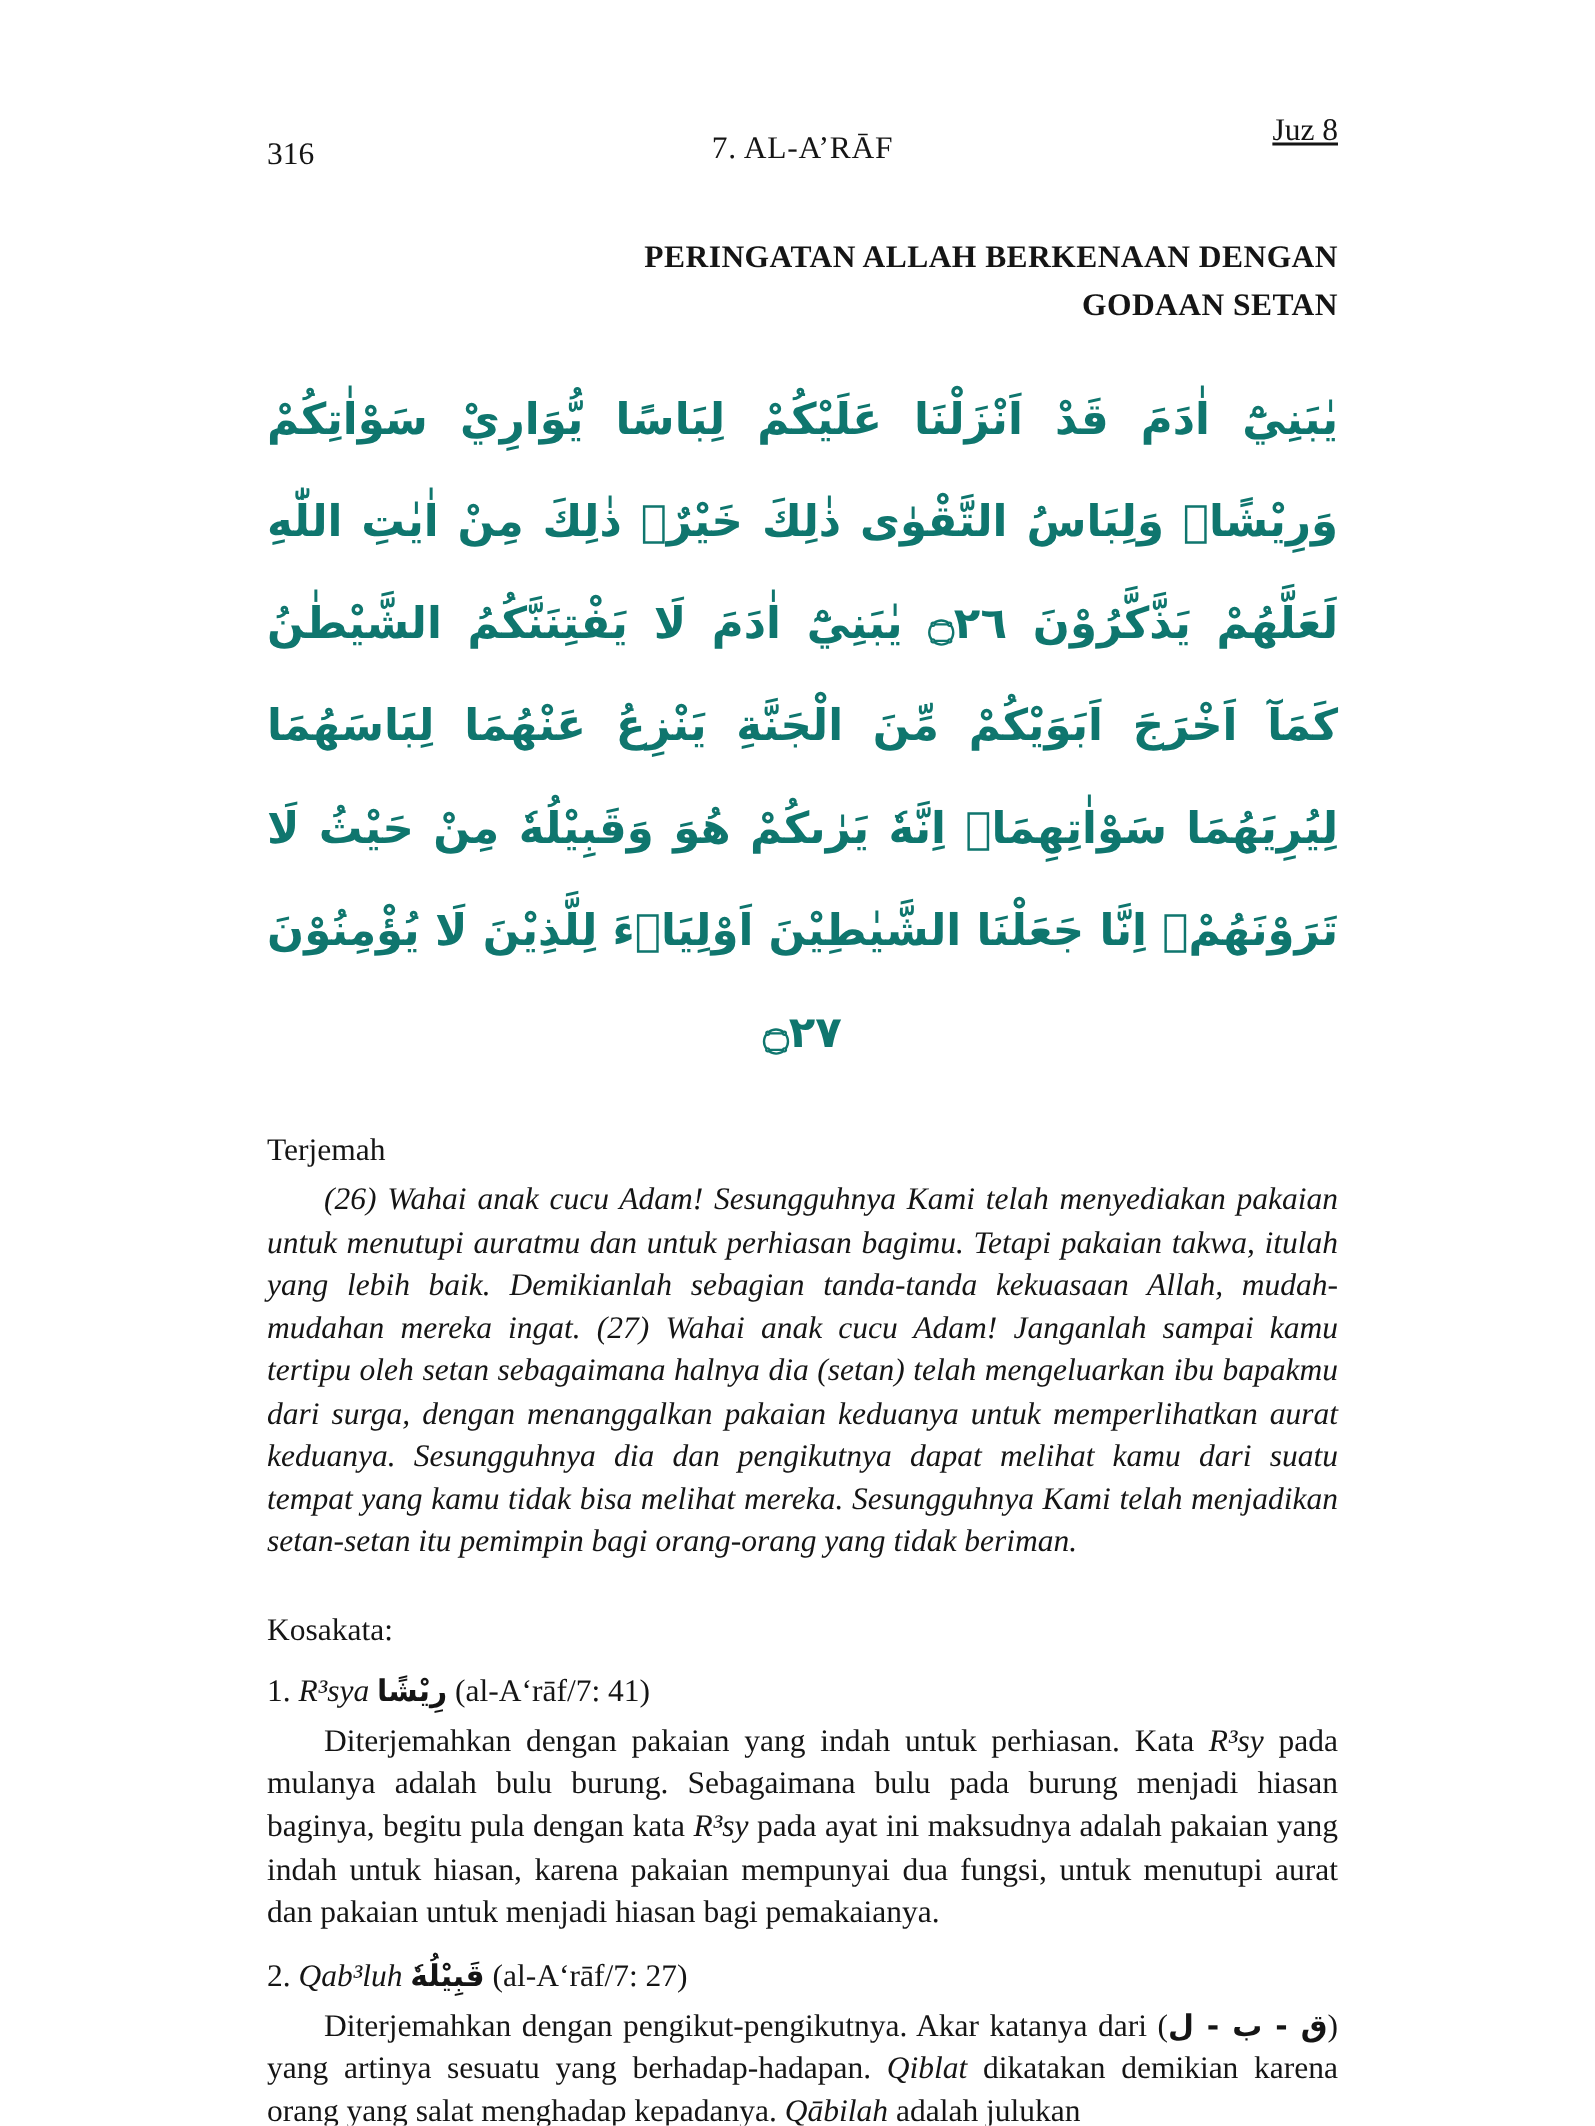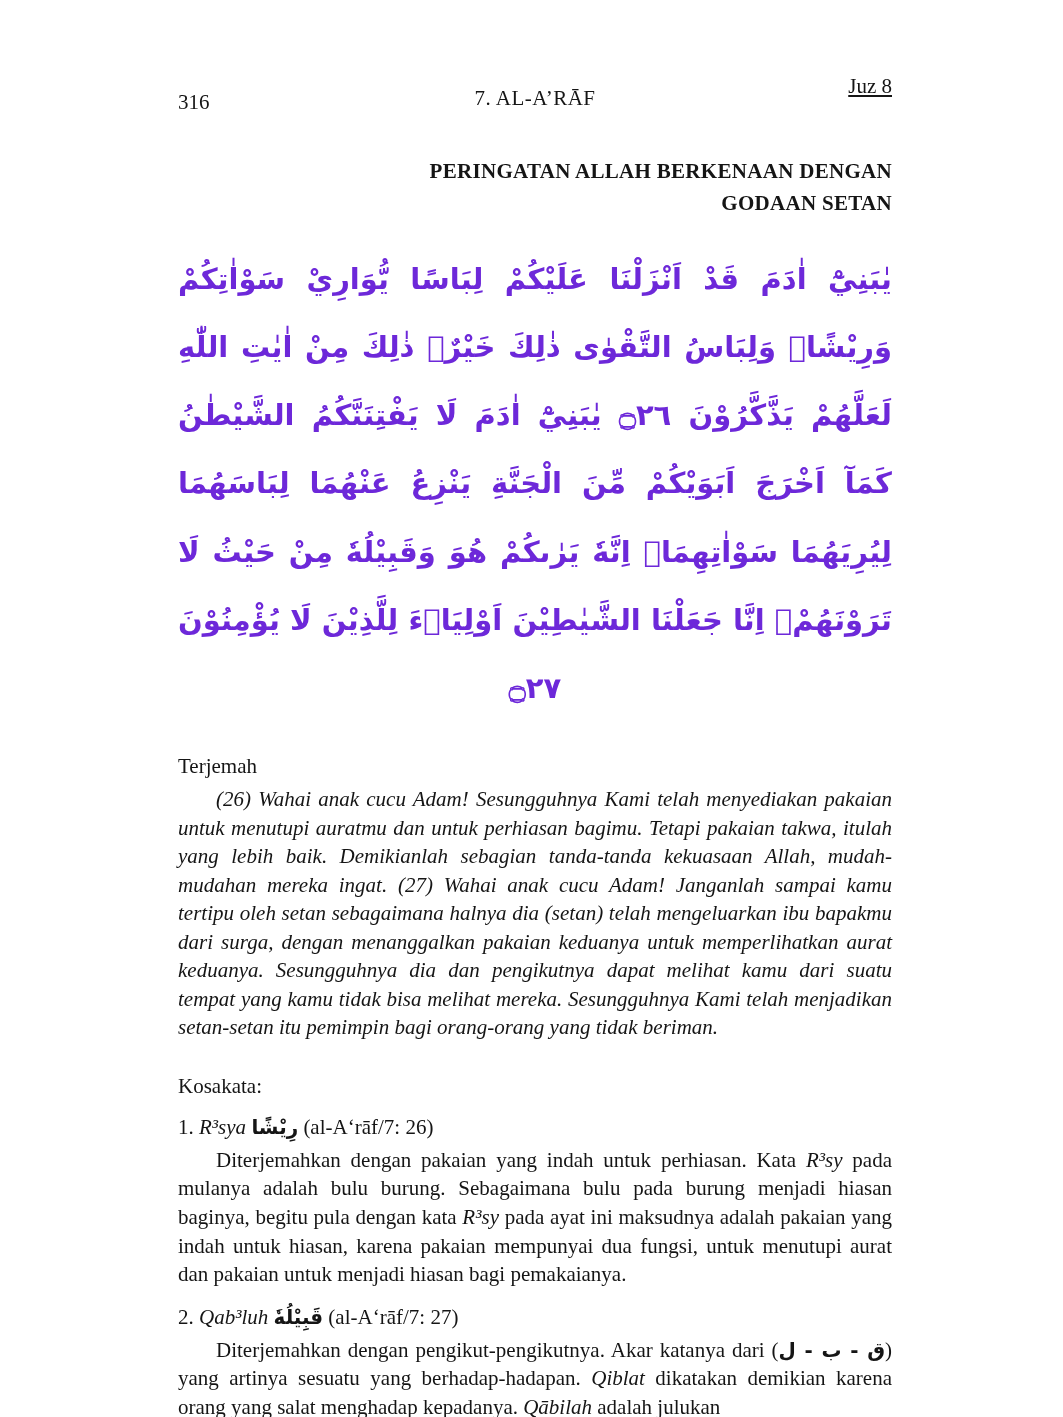--- a/index.html
+++ b/index.html
@@ -41,21 +41,21 @@
   .arabic-block {
     margin-top: 26px;
     direction: rtl;
     lang: ar;
     font-family: "DejaVu Sans", sans-serif;
     font-weight: bold;
     font-size: 29px;
     line-height: 2.35;
     text-align: justify;
     text-align-last: center;
-    color: #6d28d9;
+    color: #0f766e;
   }
   .sec-heading {
     margin-top: 32px;
     font-weight: normal;
     font-size: 21px;
   }
   .para {
     margin-top: 6px;
     font-size: 21px;
     line-height: 1.36;
@@ -93,20 +93,20 @@
       <div>GODAAN SETAN</div>
     </div>
 
     <div class="arabic-block" lang="ar" dir="rtl">يٰبَنِيْٓ اٰدَمَ قَدْ اَنْزَلْنَا عَلَيْكُمْ لِبَاسًا يُّوَارِيْ سَوْاٰتِكُمْ وَرِيْشًاۗ وَلِبَاسُ التَّقْوٰى ذٰلِكَ خَيْرٌۗ ذٰلِكَ مِنْ اٰيٰتِ اللّٰهِ لَعَلَّهُمْ يَذَّكَّرُوْنَ ۝٢٦ يٰبَنِيْٓ اٰدَمَ لَا يَفْتِنَنَّكُمُ الشَّيْطٰنُ كَمَآ اَخْرَجَ اَبَوَيْكُمْ مِّنَ الْجَنَّةِ يَنْزِعُ عَنْهُمَا لِبَاسَهُمَا لِيُرِيَهُمَا سَوْاٰتِهِمَاۗ اِنَّهٗ يَرٰىكُمْ هُوَ وَقَبِيْلُهٗ مِنْ حَيْثُ لَا تَرَوْنَهُمْۗ اِنَّا جَعَلْنَا الشَّيٰطِيْنَ اَوْلِيَاۤءَ لِلَّذِيْنَ لَا يُؤْمِنُوْنَ ۝٢٧</div>
 
     <div class="sec-heading">Terjemah</div>
     <div class="para italic">(26) Wahai anak cucu Adam! Sesungguhnya Kami telah menyediakan pakaian untuk menutupi auratmu dan untuk perhiasan bagimu. Tetapi pakaian takwa, itulah yang lebih baik. Demikianlah sebagian tanda-tanda kekuasaan Allah, mudah-mudahan mereka ingat. (27) Wahai anak cucu Adam! Janganlah sampai kamu tertipu oleh setan sebagaimana halnya dia (setan) telah mengeluarkan ibu bapakmu dari surga, dengan menanggalkan pakaian keduanya untuk memperlihatkan aurat keduanya. Sesungguhnya dia dan pengikutnya dapat melihat kamu dari suatu tempat yang kamu tidak bisa melihat mereka. Sesungguhnya Kami telah menjadikan setan-setan itu pemimpin bagi orang-orang yang tidak beriman.</div>
 
     <div class="sec-heading">Kosakata:</div>
 
-    <div class="kosa-item-header"><span>1. </span><span class="s-i">R³sya</span><span> </span><span class="s-ar">رِيْشًا</span><span> (al-A‘rāf/7: 26)</span></div>
+    <div class="kosa-item-header"><span>1. </span><span class="s-i">R³sya</span><span> </span><span class="s-ar">رِيْشًا</span><span> (al-A‘rāf/7: 41)</span></div>
     <div class="para"><span>Diterjemahkan dengan pakaian yang indah untuk perhiasan. Kata </span><span class="s-i">R³sy</span><span> pada mulanya adalah bulu burung. Sebagaimana bulu pada burung menjadi hiasan baginya, begitu pula dengan kata </span><span class="s-i">R³sy</span><span> pada ayat ini maksudnya adalah pakaian yang indah untuk hiasan, karena pakaian mempunyai dua fungsi, untuk menutupi aurat dan pakaian untuk menjadi hiasan bagi pemakaianya.</span></div>
 
     <div class="kosa-item-header"><span>2. </span><span class="s-i">Qab³luh</span><span> </span><span class="s-ar">قَبِيْلُهٗ</span><span> (al-A‘rāf/7: 27)</span></div>
     <div class="para"><span>Diterjemahkan dengan pengikut-pengikutnya. Akar katanya dari (</span><span class="s-ar">ق - ب - ل</span><span>) yang artinya sesuatu yang berhadap-hadapan. </span><span class="s-i">Qiblat</span><span> dikatakan demikian karena orang yang salat menghadap kepadanya. </span><span class="s-i">Qābilah</span><span> adalah  julukan</span></div>
 
   </div>
 </div>
 
 </body></html>

